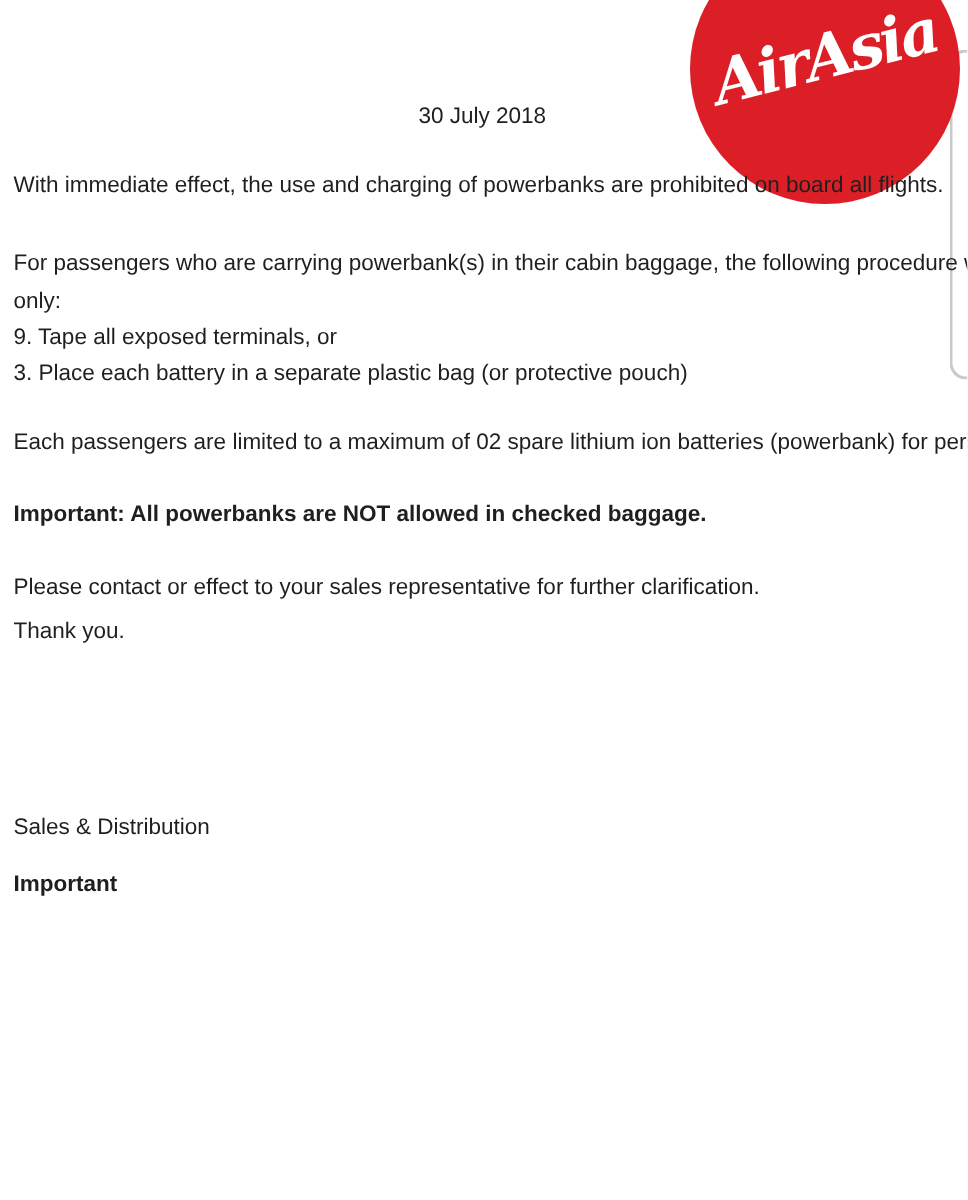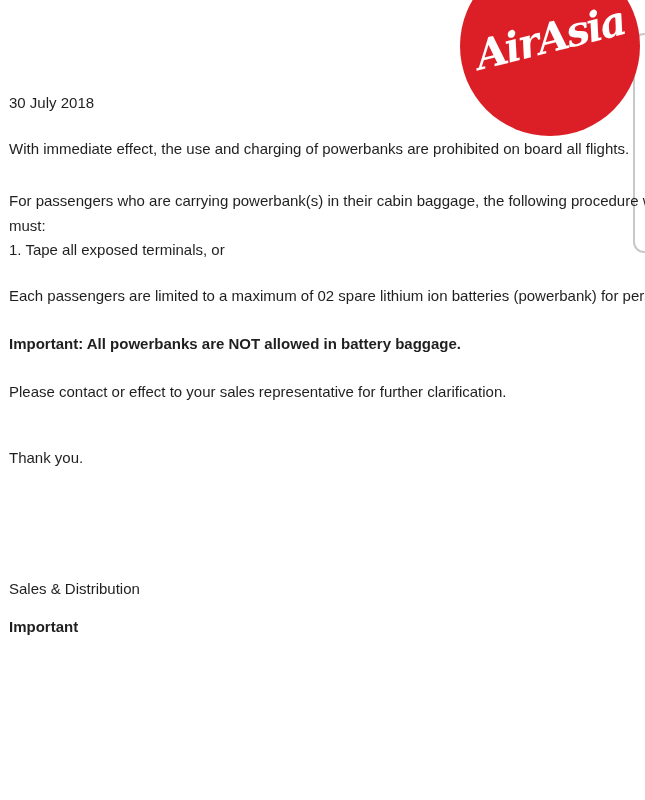--- a/index.html
+++ b/index.html
@@ -56,29 +56,29 @@
     position: absolute;
     left: 9px;
     top: 0;
     width: 625px;
     font-size: 15px;
     line-height: 24.2px;
     color: #1f1f1f;
   }
   .line { white-space: nowrap; }
 
-  .p-date      { margin-top: 91px; }
+  .p-date      { margin-top: 66px; text-align: center; }
   .p-subject   { margin-top: 21px; font-weight: bold; letter-spacing: -0.4px;
                  text-decoration: underline; text-decoration-thickness: 2px; text-underline-offset: 3px; }
   .p-intro     { margin-top: 22px; }
   .p-procedure { margin-top: 28px; }
   .p-limit     { margin-top: 22px; }
   .p-important { margin-top: 24px; font-weight: bold; }
   .p-contact   { margin-top: 24px; }
-  .p-thanks    { margin-top: 41px; }
+  .p-thanks    { margin-top: 5px; }
   .p-sig1      { margin-top: 107px; font-weight: normal; }
   .p-sig2      { margin-top: 14px; font-weight: bold; }
 </style>
 </head>
 <body>
 
 <div class="page">
 
   <div class="card-edge"></div>
 
@@ -88,29 +88,30 @@
 
   <div class="content">
 
     <div class="p-date line">30 July 2018</div>
 
 
     <div class="p-intro line">With immediate effect, the use and charging of powerbanks are prohibited on board all flights.</div>
 
     <div class="p-procedure">
       <div class="line">For passengers who are carrying powerbank(s) in their cabin baggage, the following procedure will</div>
-      <div class="line">must:</div>
-      <div class="line">1. Tape all exposed terminals, or</div>
+      <div class="line">only:</div>
+      <div class="line">9. Tape all exposed terminals, or</div>
+      <div class="line">3. Place each battery in a separate plastic bag (or protective pouch)</div>
     </div>
 
     <div class="p-limit">
       <div class="line">Each passengers are limited to a maximum of 02 spare lithium ion batteries (powerbank) for personal</div>
     </div>
 
-    <div class="p-important line">Important: All powerbanks are NOT allowed in battery baggage.</div>
+    <div class="p-important line">Important: All powerbanks are NOT allowed in checked baggage.</div>
 
     <div class="p-contact line">Please contact or effect to your sales representative for further clarification.</div>
 
     <div class="p-thanks line">Thank you.</div>
 
     <div class="p-sig1 line">Sales &amp; Distribution</div>
 
     <div class="p-sig2 line">Important</div>
 
   </div>

